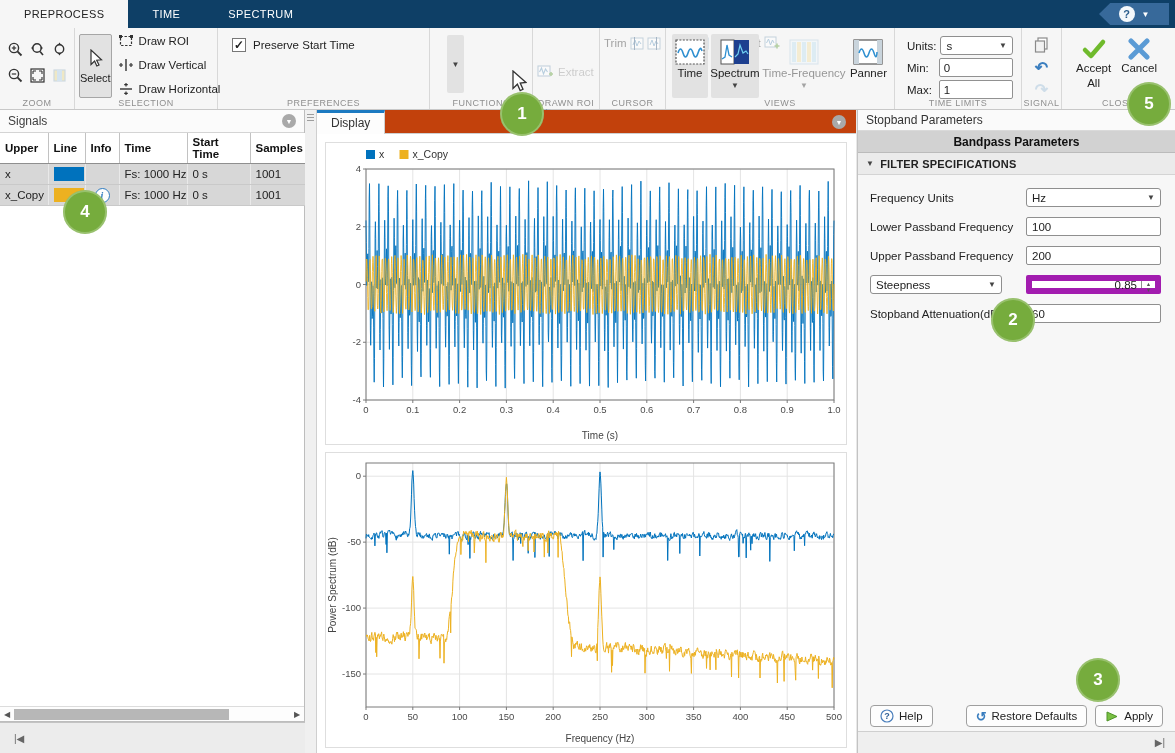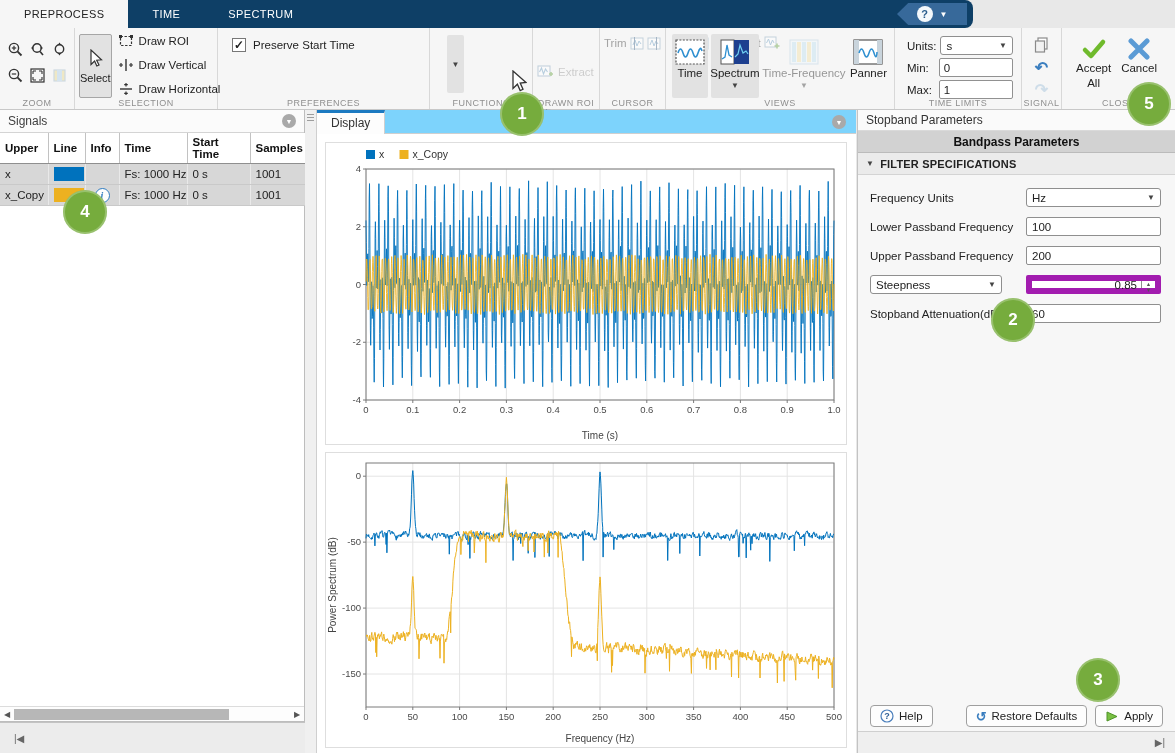--- a/index.html
+++ b/index.html
@@ -1,19 +1,19 @@
 <!DOCTYPE html>
 <html><head>
 <meta charset="utf-8">
 <style>
   * { margin:0; padding:0; box-sizing:border-box; }
   html,body { width:1175px; height:753px; font-family:"Liberation Sans",sans-serif; background:#e8e8e8; overflow:hidden; position:relative; }
 
   
-  .tabbar { position:absolute; left:0; top:0; width:973px; height:28px; background:#0e3f66; display:flex; align-items:stretch;border-radius:8px; }
+  .tabbar { position:absolute; left:0; top:0; width:1175px; height:28px; background:#0e3f66; display:flex; align-items:stretch; }
   .tab { padding:0 24px; font-size:11px; letter-spacing:.4px; color:#ffffff; display:flex; align-items:center; cursor:default; }
   .tab.active { background:#f6f6f6; color:#222; }
   .help-pill { position:absolute; right:6px; top:3px; width:70px; height:22px; background:#37699a;
     clip-path:polygon(16% 0,100% 0,100% 100%,16% 100%,0 50%); display:flex; align-items:center; justify-content:center; gap:7px; }
   .help-circle { width:16px; height:16px; border-radius:50%; background:#f4f8fb; color:#2a5d8c; font-weight:bold; font-size:11px; display:flex; align-items:center; justify-content:center; }
   .help-caret { color:#fff; font-size:8px; }
 
   
   .toolstrip { position:absolute; left:0; top:28px; width:1175px; height:82px; background:#f6f6f6; border-bottom:1px solid #c8c8c8; display:flex; }
   .tsec { position:relative; border-right:1px solid #d8d8d8; padding:4px 4px 14px 4px; flex:none; }
@@ -78,21 +78,21 @@
 
   .left-strip { position:absolute; left:0; top:722px; width:305px; height:31px; background:#ececec; border-top:1px solid #c3c3c3; display:flex; align-items:center; padding-left:14px; font-size:10px; color:#666; }
 
   
   .splitter { position:absolute; left:305px; top:110px; width:12px; height:643px; background:#f0f0f0; border-right:1px solid #cfcfcf; }
   .split-grip { margin:4px auto 0 auto; width:7px; display:flex; flex-direction:column; gap:2px; }
   .split-grip i { height:1px; background:#9d9d9d; display:block; }
 
   
   .display { position:absolute; left:317px; top:110px; width:539px; height:643px; background:#fff; }
-  .disp-tabs { height:24px; background:#7dd3fc; border-bottom:1px solid #cfcfcf; display:flex; align-items:center; position:relative; }
+  .disp-tabs { height:24px; background:#c2410c; border-bottom:1px solid #cfcfcf; display:flex; align-items:center; position:relative; }
   .disp-tab { height:24px; background:#fdfdfd; border-top:3px solid #1c7ac1; border-right:1px solid #cfcfcf; display:flex; align-items:center; padding:0 14px; font-size:12px; color:#333; }
   .disp-collapse { position:absolute; right:10px; top:5px; }
   .disp-body { position:absolute; left:0; top:24px; right:0; bottom:0; background:#fff; }
   .plot-card { position:absolute; left:8px; width:522px; background:#fff; border:1px solid #dedede; }
   .plot-card.p1 { top:8px; height:303px; }
   .plot-card.p2 { top:318px; height:296px; }
   .plot-card svg { display:block; }
 
   
   .fparams { position:absolute; left:857px; top:110px; width:318px; height:643px; background:#f7f7f7; border-left:1px solid #c3c3c3; }

